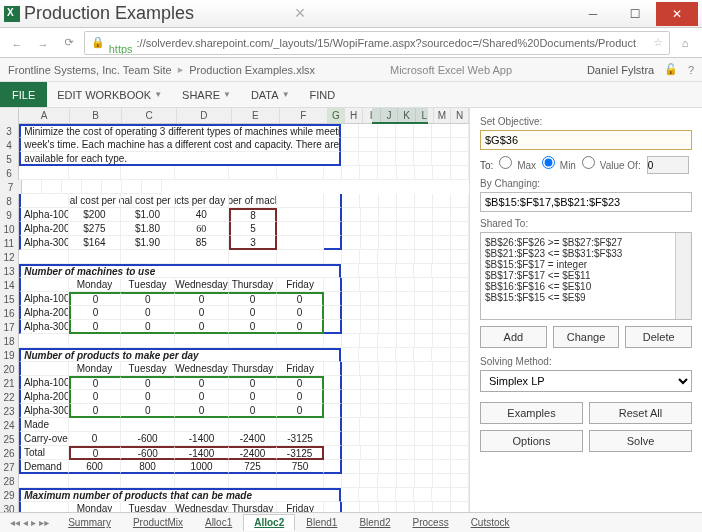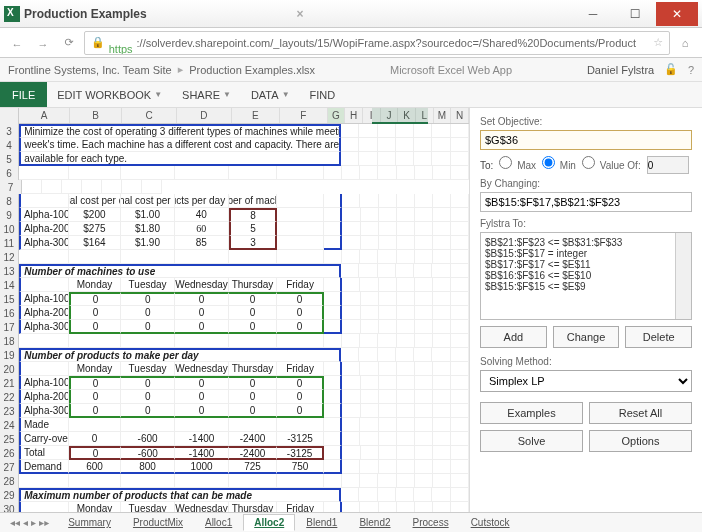--- a/index.html
+++ b/index.html
@@ -1,20 +1,20 @@
 <!DOCTYPE html>
 <html><head>
 <meta charset="utf-8">
 <style>
 * { box-sizing: border-box; margin: 0; padding: 0; }
 body { font-family: "Segoe UI", Tahoma, sans-serif; font-size: 11px; background: #fff; width: 702px; height: 532px; overflow: hidden; }
 .titlebar { height: 28px; background: linear-gradient(#fff,#f0f0f0); border-bottom: 1px solid #ccc; display: flex; align-items: center; padding: 0 4px; }
 .titlebar .excel-ico { width:16px; height:16px; background:#217346; display:inline-block; margin-right:4px; position:relative; }
 .titlebar .excel-ico::after { content:"X"; color:#fff; font-size:10px; font-weight:bold; position:absolute; left:3px; top:1px; }
-.titlebar .title { flex:1; color:#444; font-size:12px;font-weight:bold; }
+.titlebar .title { flex:1; color:#444; font-size:18px; }
 .winbtns { display:flex; }
 .winbtn { width:42px; height:24px; display:flex; align-items:center; justify-content:center; color:#555; font-size:12px; }
 .winbtn.close { background:#c84031; color:#fff; }
 .addrbar { height:30px; display:flex; align-items:center; padding:2px 6px; border-bottom:1px solid #ccc; gap:4px; }
 .navico { width:22px; height:22px; display:flex; align-items:center; justify-content:center; color:#888; border-radius:2px; }
 .urlbox { flex:1; height:24px; border:1px solid #ccc; border-radius:2px; display:flex; align-items:center; padding:0 6px; gap:4px; overflow:hidden; }
 .urlbox .lock { color:#5a5; }
 .urlbox .proto { color:#5a5;margin-top:12px; }
 .urlbox .rest { color:#666; white-space:nowrap; }
 .urlbox .star { color:#bbb; margin-left:auto; }
@@ -575,42 +575,43 @@
     <input class="field" value="$G$36" style="">
     <div class="radios">
       <span>To:</span>
       <label><input type="radio" style=""> <span>Max</span></label>
       <label><input type="radio" checked="" style=""> <span>Min</span></label>
       <label><input type="radio" style=""> <span>Value Of:</span></label>
       <input class="valof" value="0" style="">
     </div>
     <label>By Changing:</label>
     <input class="field2" value="$B$15:$F$17,$B$21:$F$23" style="">
-    <label>Fylstra To:</label>
+    <label>Shared To:</label>
     <div class="listbox" id="constraints">
+        <div>$B$26:$F$26 &gt;= $B$27:$F$27</div>
         <div>$B$21:$F$23 &lt;= $B$31:$F$33</div>
         <div>$B$15:$F$17 = integer</div>
         <div>$B$17:$F$17 &lt;= $E$11</div>
         <div>$B$16:$F$16 &lt;= $E$10</div>
         <div>$B$15:$F$15 &lt;= $E$9</div>
       </div>
     <div class="btnrow">
       <div class="btn">Add</div>
       <div class="btn">Change</div>
       <div class="btn">Delete</div>
     </div>
     <label style="margin-top:8px">Solving Method:</label>
     <select class="sel2"><option>Simplex LP</option></select>
     <div class="btnrow" style="margin-top:10px">
       <div class="btn">Examples</div>
       <div class="btn">Reset All</div>
     </div>
     <div class="btnrow">
+      <div class="btn">Options</div>
       <div class="btn">Solve</div>
-      <div class="btn">Options</div>
     </div>
   </div>
 </div>
 
 <div class="tabs">
   <div class="navpad">
     <span>◂◂</span>
     <span>◂</span>
     <span>▸</span>
     <span>▸▸</span>

